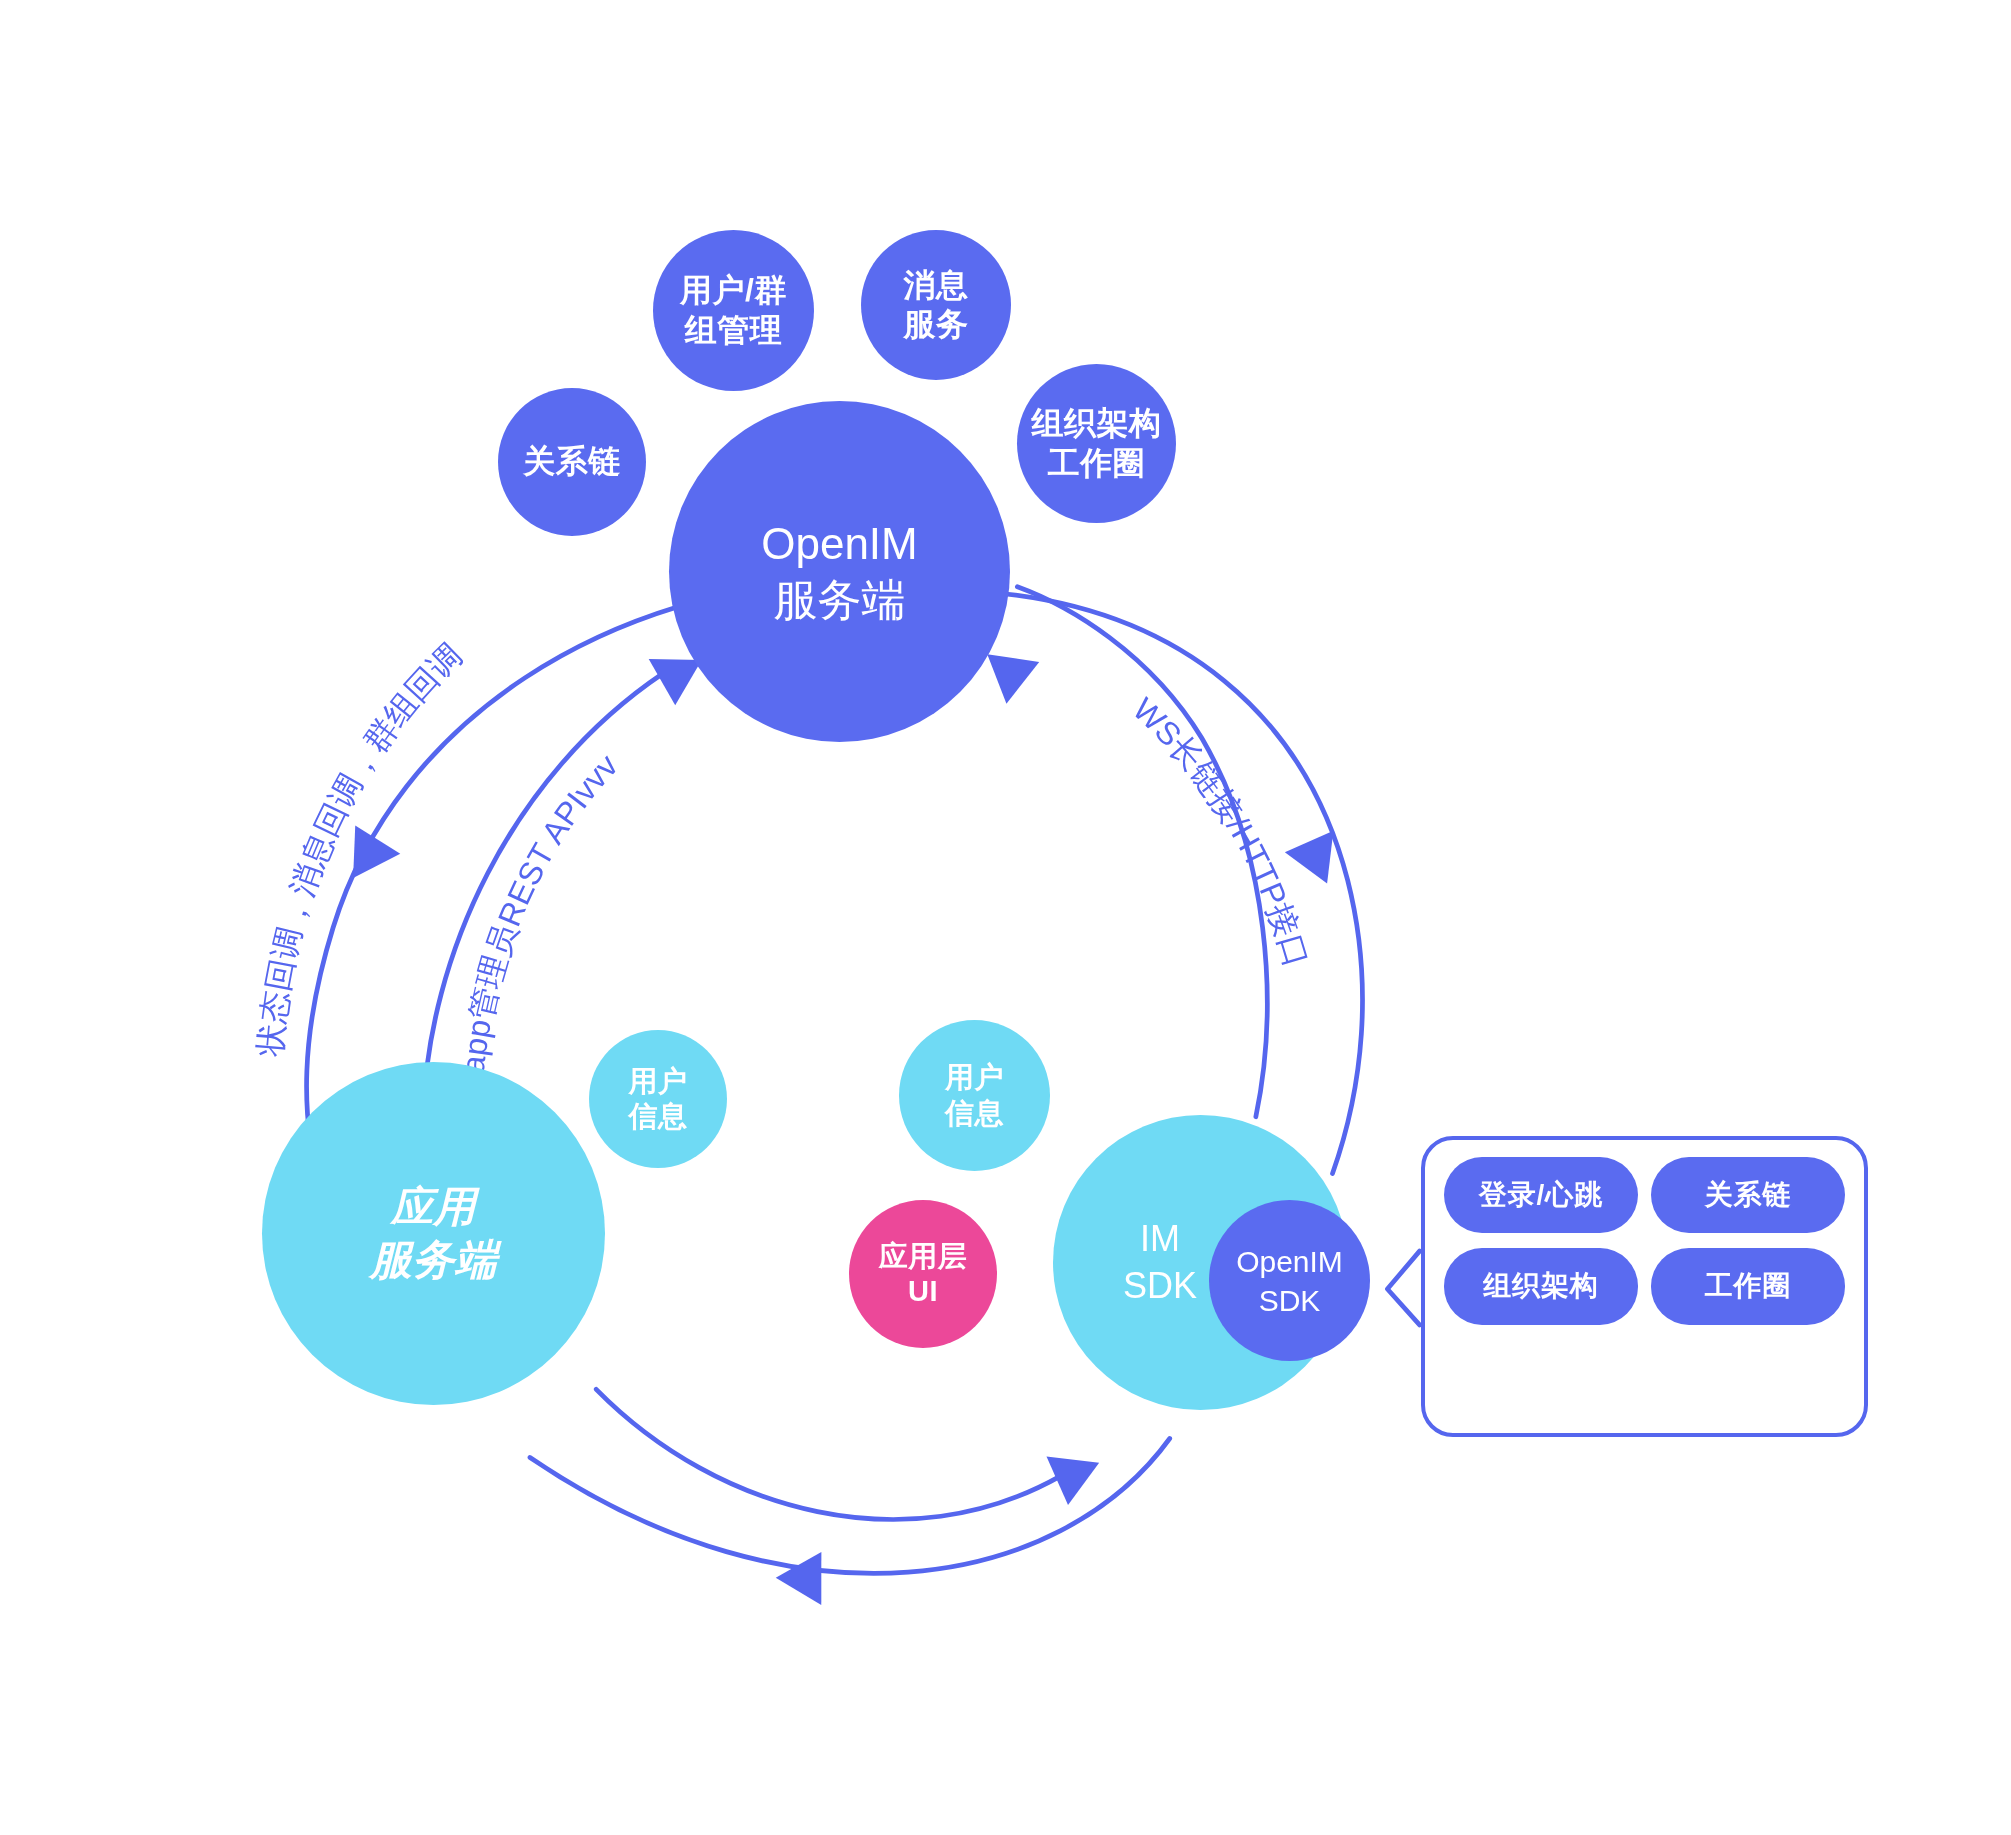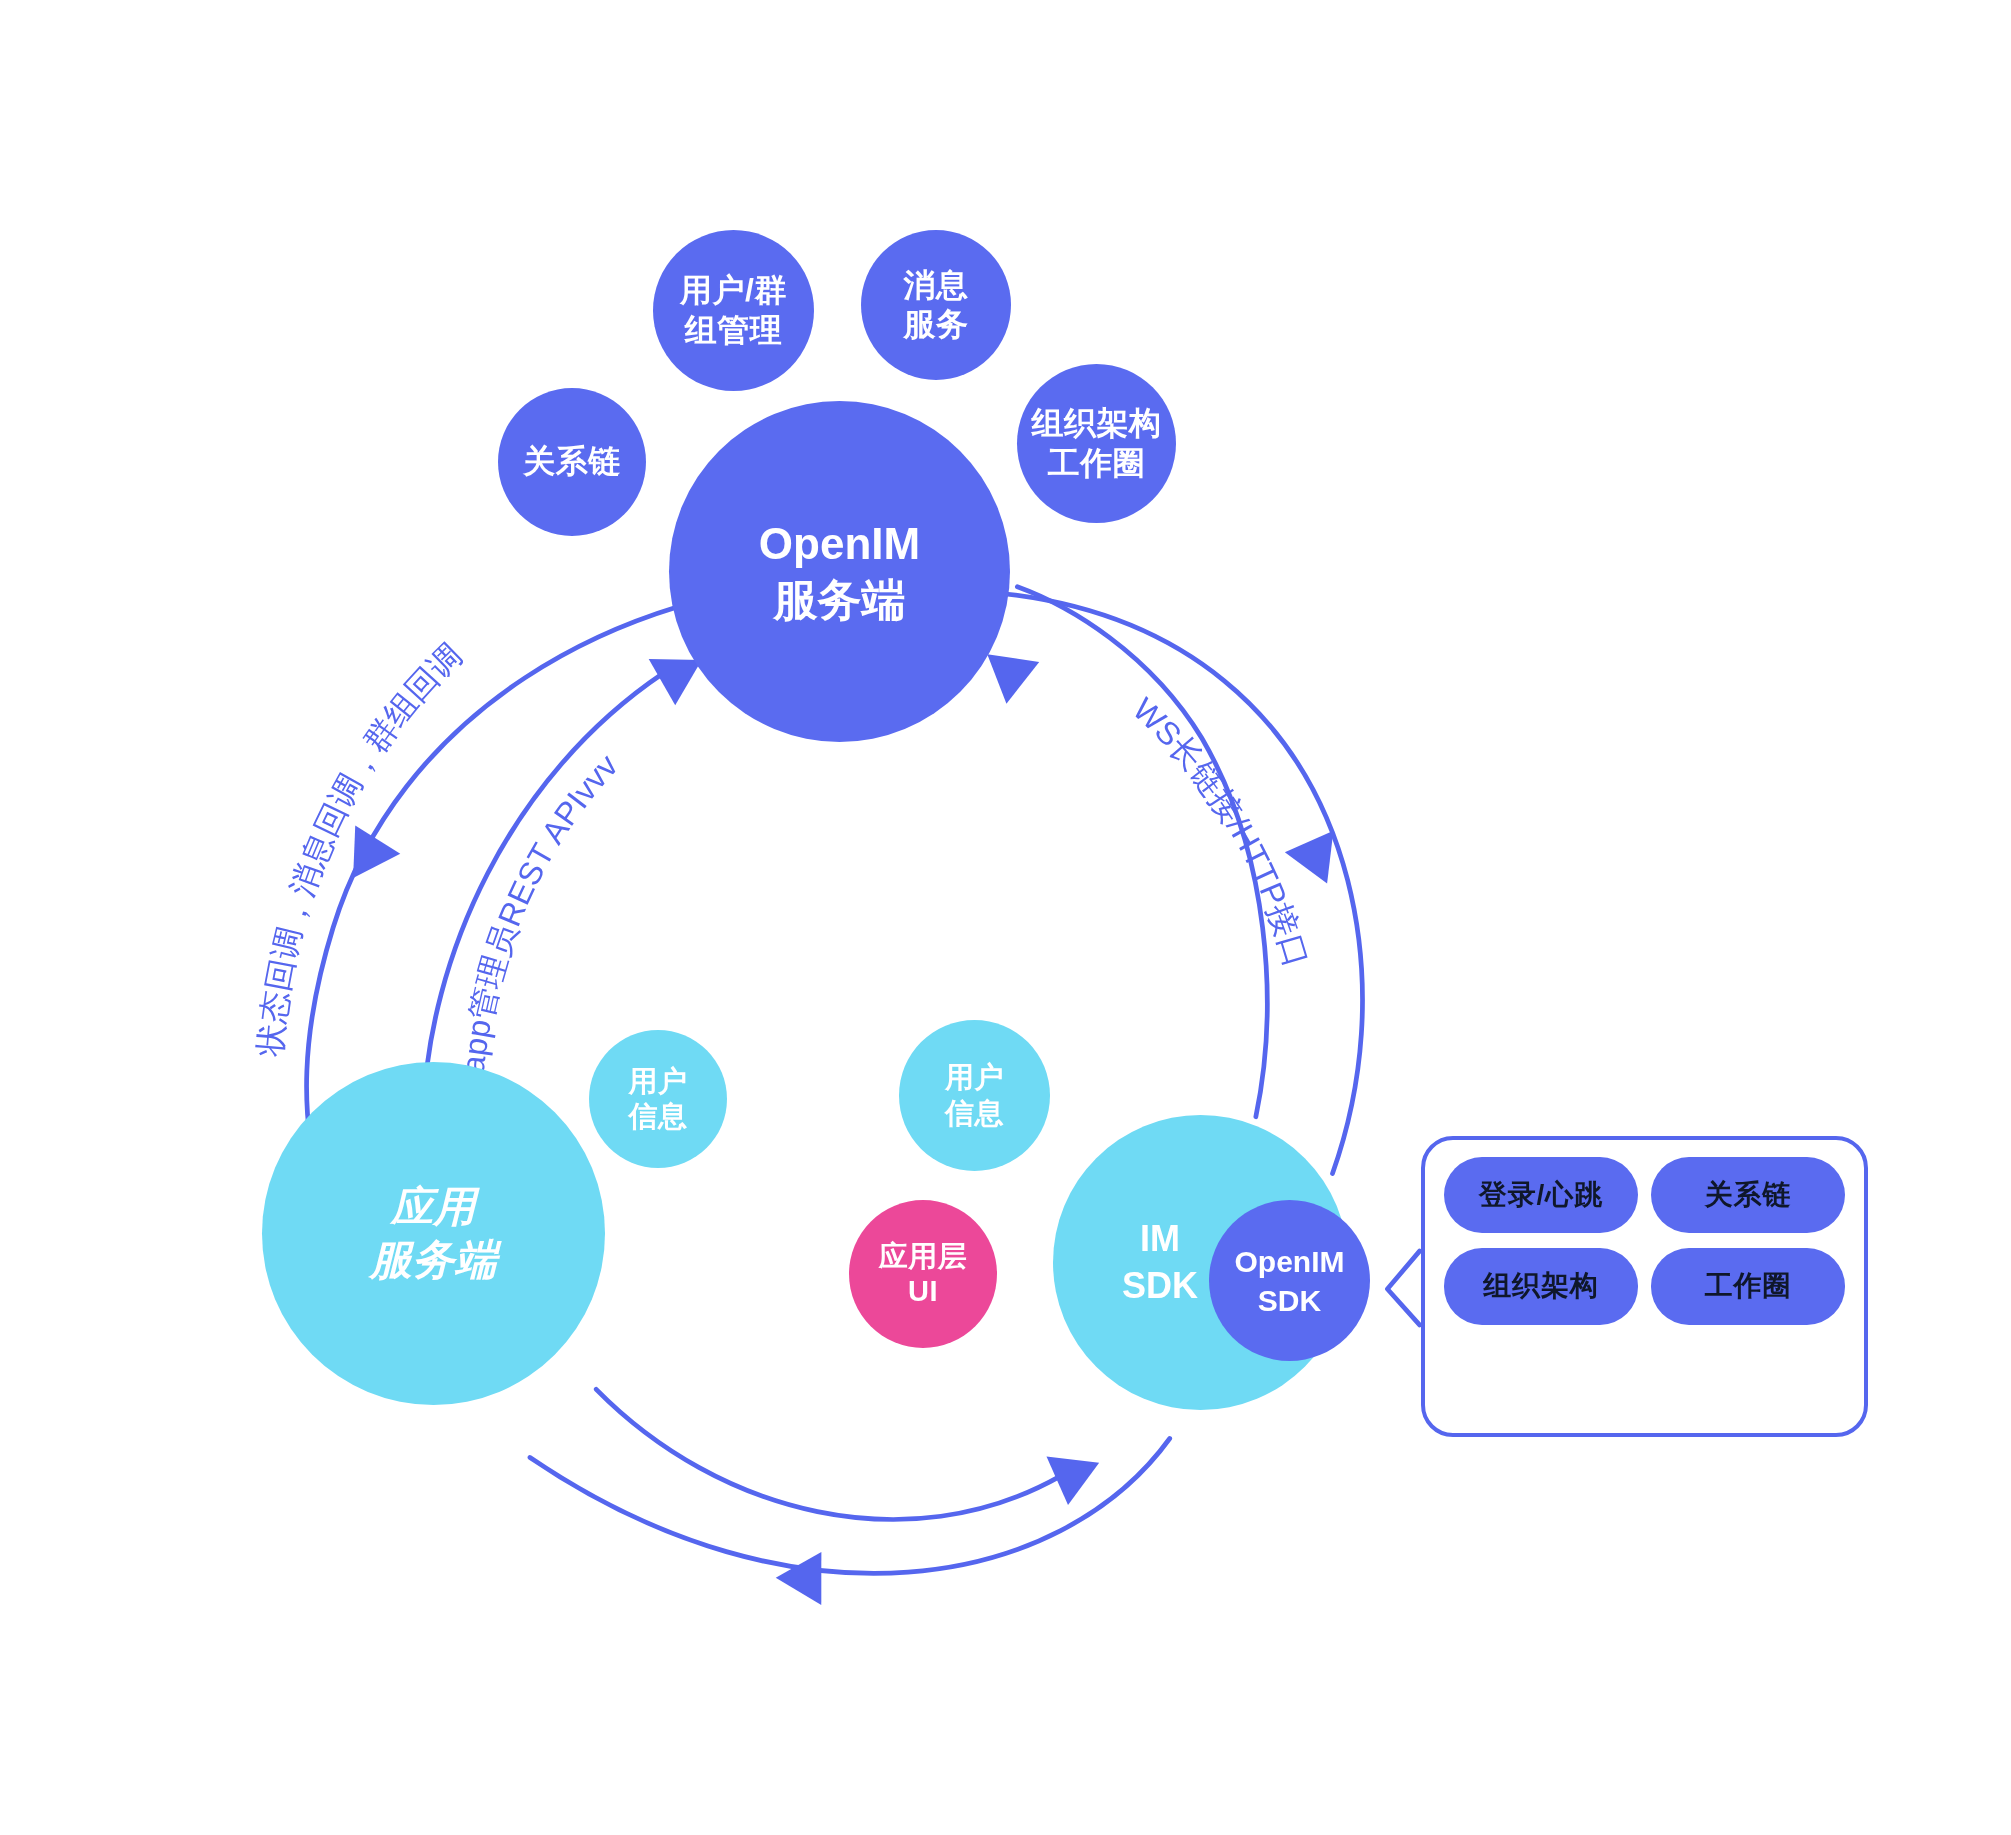--- a/index.html
+++ b/index.html
@@ -36,21 +36,21 @@
     align-items: center;
     justify-content: center;
     color: #ffffff;
     text-align: center;
     line-height: 1.22;
     font-weight: 700;
     letter-spacing: 0.5px;
     box-sizing: border-box;
   }
   .bubble .ln { display: block; white-space: nowrap; }
-  .bubble.latin { font-weight: 700; letter-spacing: 0px; }
+  .bubble.latin { font-weight: 400; letter-spacing: 0px; }
 
   
   #feature-panel {
     position: absolute;
     left: 1421px;
     top: 1136px;
     width: 447px;
     height: 301px;
     border: 4.7px solid #5566ee;
     border-radius: 32px;
@@ -58,21 +58,21 @@
     display: grid;
     grid-template-columns: 1fr 1fr;
     grid-template-rows: 1fr 1fr 1fr;
     gap: 15px 13.2px;
     padding: 17px 19px;
     background: #ffffff;
   }
   .tag {
     border-radius: 38px;
     background: #5a6bf0;
-    color: #0f172a;
+    color: #ffffff;
     font-size: 28px;
     font-weight: 700;
     letter-spacing: 0.9px;
     display: flex;
     align-items: center;
     justify-content: center;
     white-space: nowrap;
   }
 </style>
 </head>

